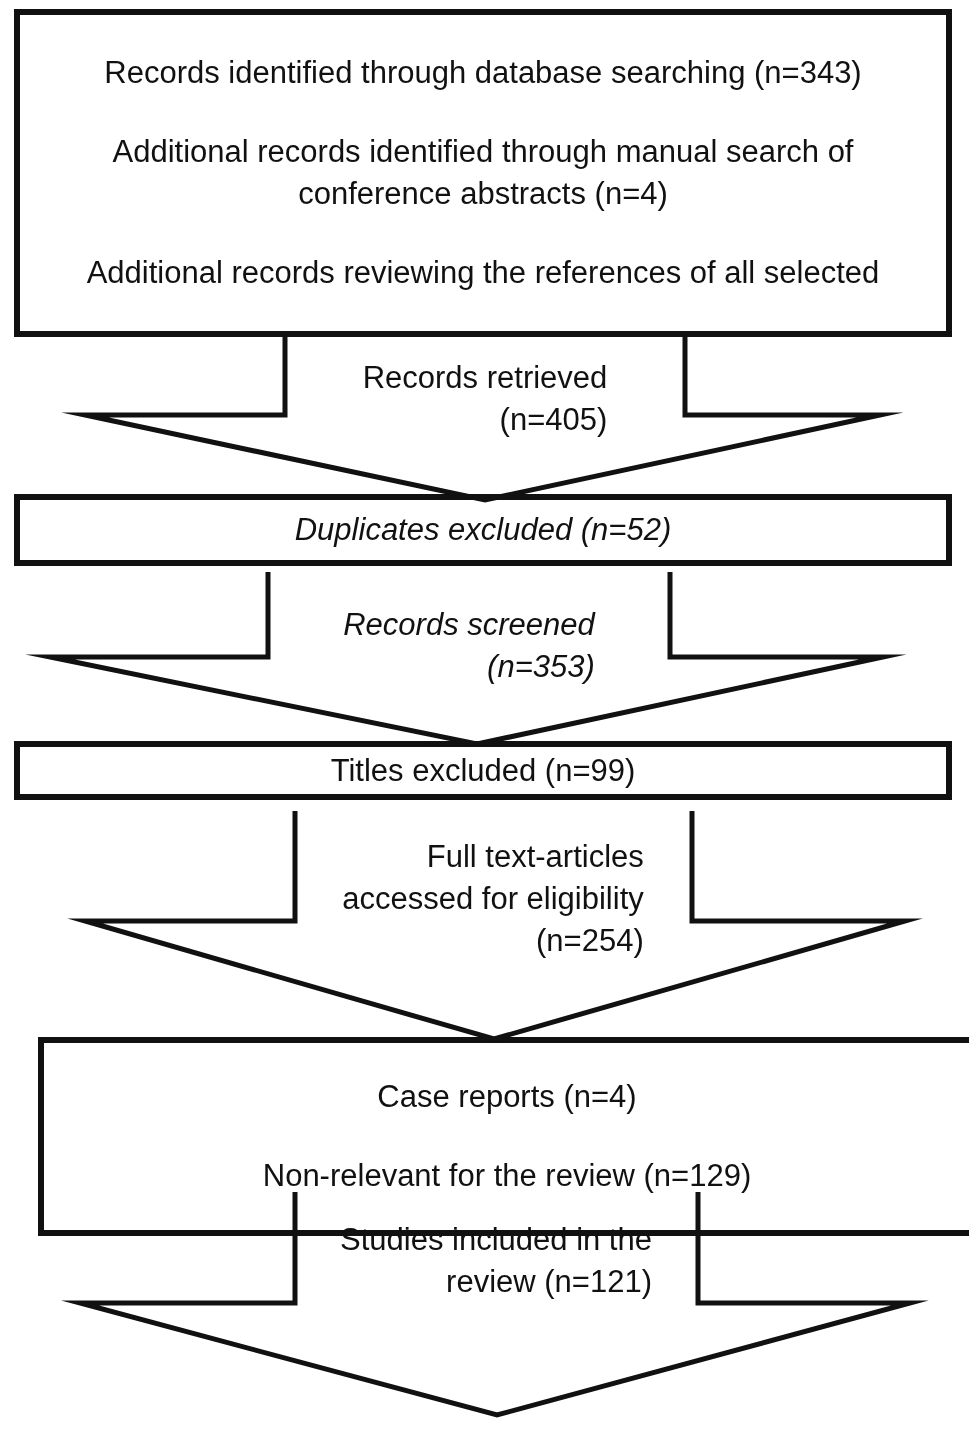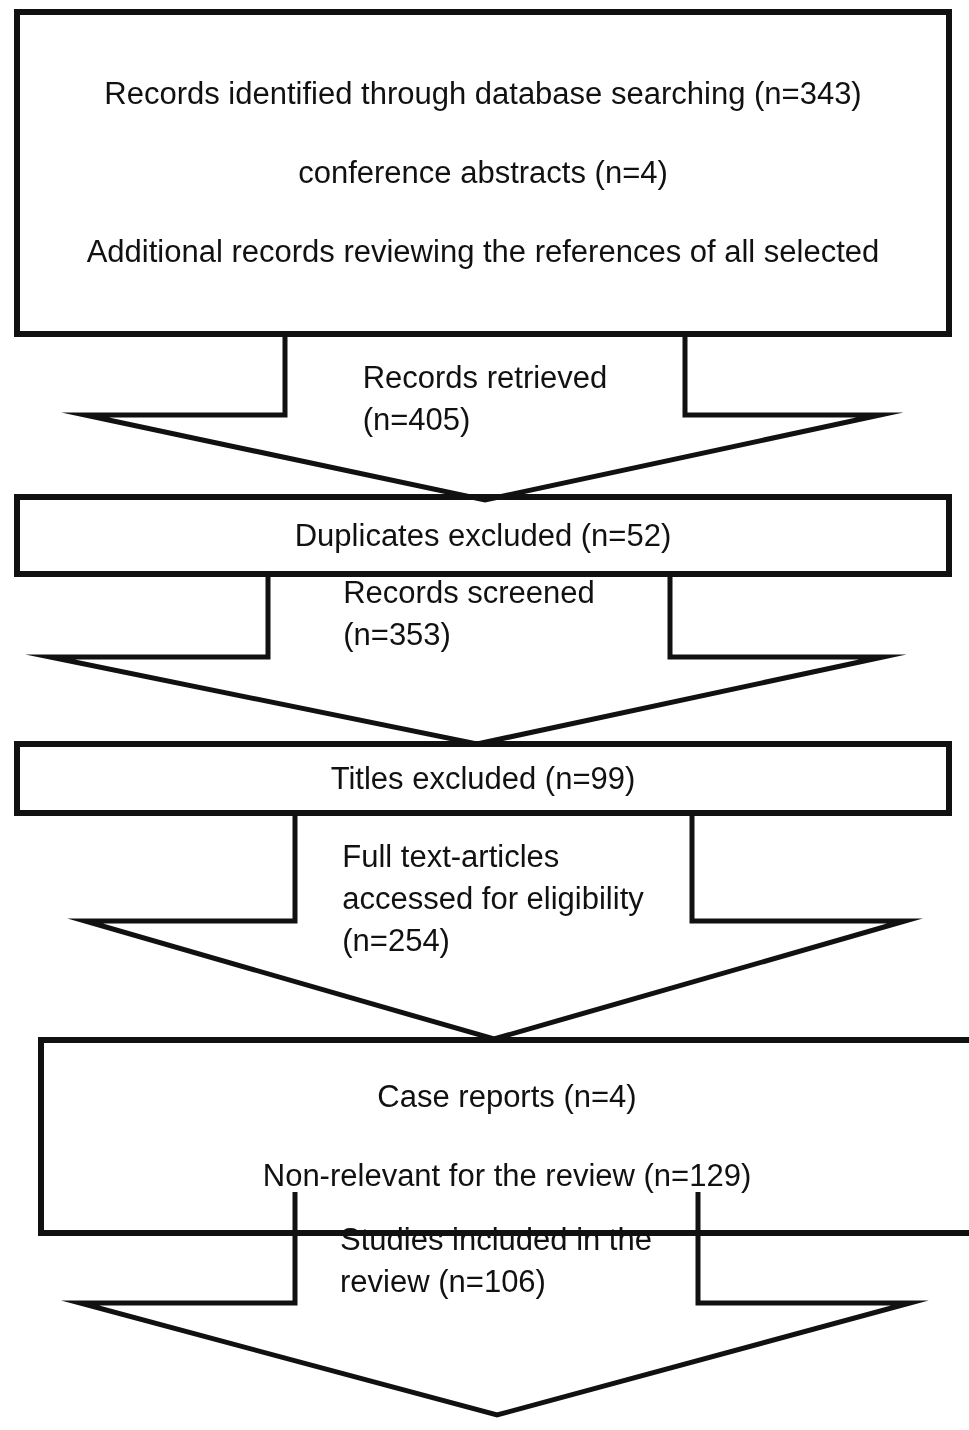--- a/index.html
+++ b/index.html
@@ -21,35 +21,35 @@
     background: var(--paper, #ffffff);
     display: flex;
     flex-direction: column;
     align-items: center;
     justify-content: center;
     text-align: center;
     font-size: 31px;
     line-height: 42px;
   }
   .box-identification   { top: 9px;    height: 328px; gap: 37px; }
-  .box-duplicates       { top: 494px;  height: 83px; }
-  .box-titles           { top: 741px;  height: 75px; }
+  .box-duplicates       { top: 494px;  height: 72px; font-style: italic; }
+  .box-titles           { top: 741px;  height: 59px; }
   .box-fulltext         { top: 1037px; height: 199px; gap: 37px; margin-left: 24px; }
   .para { margin: 0; padding: 0 18px; }
   .tl { display: block; }
   .alabel {
     position: absolute;
     transform: translateX(-50%);
-    text-align: left;
+    text-align: right;
     font-size: 31px;
     line-height: 42px;
     white-space: nowrap;
   }
   .alabel-retrieved   { left: 485px; top: 357px; }
-  .alabel-screened    { left: 469px; top: 572px; }
+  .alabel-screened    { left: 469px; top: 604px; font-style: italic; }
   .alabel-eligibility { left: 493px; top: 836px; }
   .alabel-included    { left: 496px; top: 1219px; }
   svg.overlay {
     position: absolute;
     left: 0; top: 0;
     pointer-events: none;
   }
   svg.overlay path {
     fill: none;
     stroke: var(--ink, #111111);
@@ -61,20 +61,21 @@
 </head>
 <body>
 
 <div class="canvas">
 
   <div class="box box-identification">
     <div class="para">
       <span class="tl">Records identified through database searching (n=343)</span>
     </div>
     <div class="para">
+      <span class="tl">Additional records identified through manual search of</span>
       <span class="tl">conference abstracts (n=4)</span>
     </div>
     <div class="para">
       <span class="tl">Additional records reviewing the references of all selected</span>
     </div>
   </div>
 
   <div class="box box-duplicates">
     <span class="tl">Duplicates excluded (n=52)</span>
   </div>
@@ -103,21 +104,21 @@
   </div>
 
   <div class="alabel alabel-eligibility">
     <span class="tl">Full text-articles</span>
     <span class="tl">accessed for eligibility</span>
     <span class="tl">(n=254)</span>
   </div>
 
   <div class="alabel alabel-included">
     <span class="tl">Studies included in the</span>
-    <span class="tl">review (n=106)</span>
+    <span class="tl">review (n=121)</span>
   </div>
 
   <svg class="overlay" width="969" height="1430" viewBox="0 0 969 1430" aria-hidden="true">
     <path d="M285 334 V415 H85 L485 500 L880 415 H685 V334"></path>
     <path d="M268 572 V657 H50 L477 744 L883 657 H670 V572"></path>
     <path d="M295 811 V921 H85 L494 1039 L905 921 H692 V811"></path>
     <path d="M295 1192 V1303 H80 L497 1415 L910 1303 H698 V1192"></path>
   </svg>
 
 </div>

